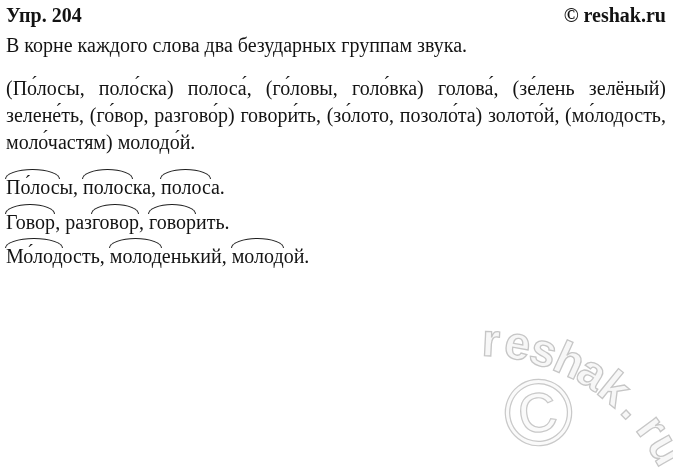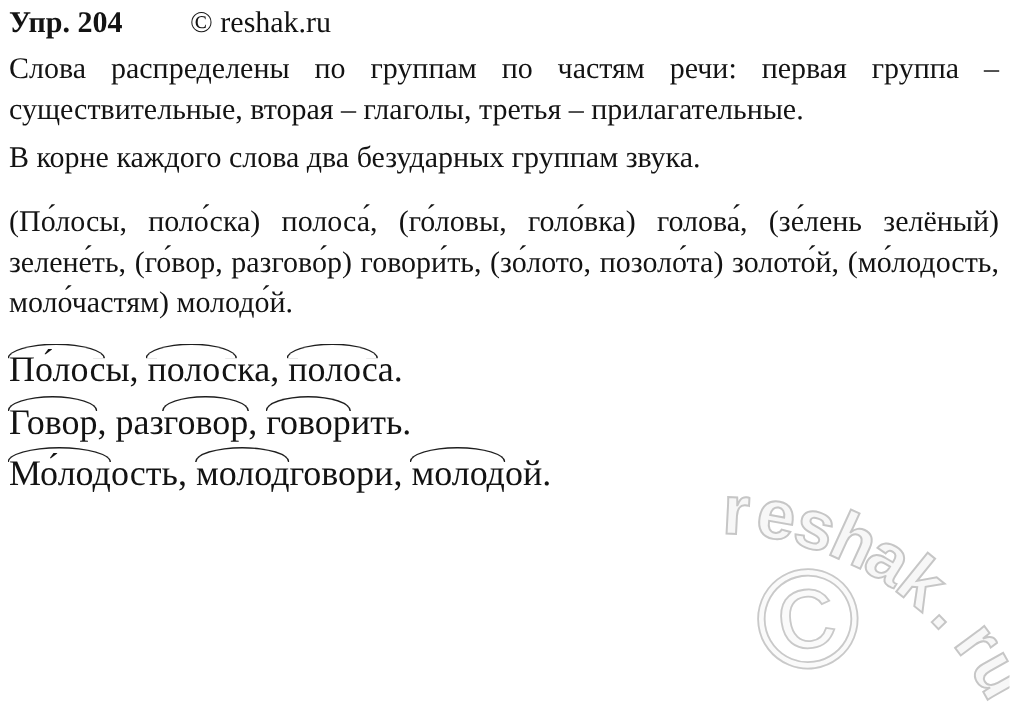--- a/index.html
+++ b/index.html
@@ -12,37 +12,38 @@
     font-family: "Liberation Serif", "DejaVu Serif", serif;
     color: #131313;
   }
   .page {
     position: relative;
     padding: 3px 7px 0 6px;
     width: 660px;
   }
   .header-row {
     display: flex;
+    justify-content: space-between;
     align-items: baseline;
     font-size: 20px;
     line-height: 24px;
   }
   .exercise-title { font-weight: bold; }
-  .site-credit { font-weight: normal; margin-left: 45px; }
+  .site-credit { font-weight: bold; margin-left: 45px; }
   .para {
     font-size: 20px;
     line-height: 27px;
     text-align: justify;
     margin: 6px 0 0 0;
   }
   .para.task2 { margin-top: 5px; }
   .para.answer { margin-top: 16px; }
   .root-lines {
     margin-top: 14px;
-    font-size: 24px;
+    font-size: 20px;
   }
   .root-line {
     line-height: 34.5px;
     white-space: nowrap;
   }
   .root-line span { line-height: 24px; }
   .root {
     position: relative;
     display: inline-block;
   }
@@ -90,30 +91,29 @@
 </head>
 <body>
 
 <div class="page">
 
   <div class="header-row">
     <span class="exercise-title">Упр. 204</span>
     <span class="site-credit">© reshak.ru</span>
   </div>
 
-  <p class="para task1">Слова распределены по группам по частям речи: первая группа – существительные, вторая – глаголы, третья – прилагательные.</p>
 
   <p class="para task2">В корне каждого слова два безударных группам звука.</p>
 
   <p class="para answer">(По́лосы, поло́ска) полоса́, (го́ловы, голо́вка) голова́, (зе́лень зелёный) зелене́ть, (го́вор, разгово́р) говори́ть, (зо́лото, позоло́та) золото́й, (мо́лодость, моло́частям) молодо́й.</p>
 
   <div class="root-lines" id="root-lines">
       <div class="root-line"><span class="root">По́лос</span><span>ы</span><span>, </span><span class="root">полос</span><span>ка</span><span>, </span><span class="root">полос</span><span>а</span><span>.</span></div>
       <div class="root-line"><span class="root">Говор</span><span>, </span><span>раз</span><span class="root">говор</span><span>, </span><span class="root">говор</span><span>ить</span><span>.</span></div>
-      <div class="root-line"><span class="root">Мо́лод</span><span>ость</span><span>, </span><span class="root">молод</span><span>говори</span><span>, </span><span class="root">молод</span><span>ой</span><span>.</span></div>
+      <div class="root-line"><span class="root">Мо́лод</span><span>ость</span><span>, </span><span class="root">молод</span><span>енький</span><span>, </span><span class="root">молод</span><span>ой</span><span>.</span></div>
     </div>
 
 </div>
 
 <div class="watermark" id="watermark">
   <span class="wm-copyright">©</span>
 <span class="wm-letter" style="left: 13.2522px; top: 42.2946px; transform: translate(-50%, -50%) rotate(3deg);">r</span>
     <span class="wm-letter" style="left: 40.0732px; top: 45.3979px; transform: translate(-50%, -50%) rotate(10.2deg);">e</span>
     <span class="wm-letter" style="left: 66.2938px; top: 51.8383px; transform: translate(-50%, -50%) rotate(17.4deg);">s</span>
     <span class="wm-letter" style="left: 91.5004px; top: 61.5142px; transform: translate(-50%, -50%) rotate(24.6deg);">h</span>

